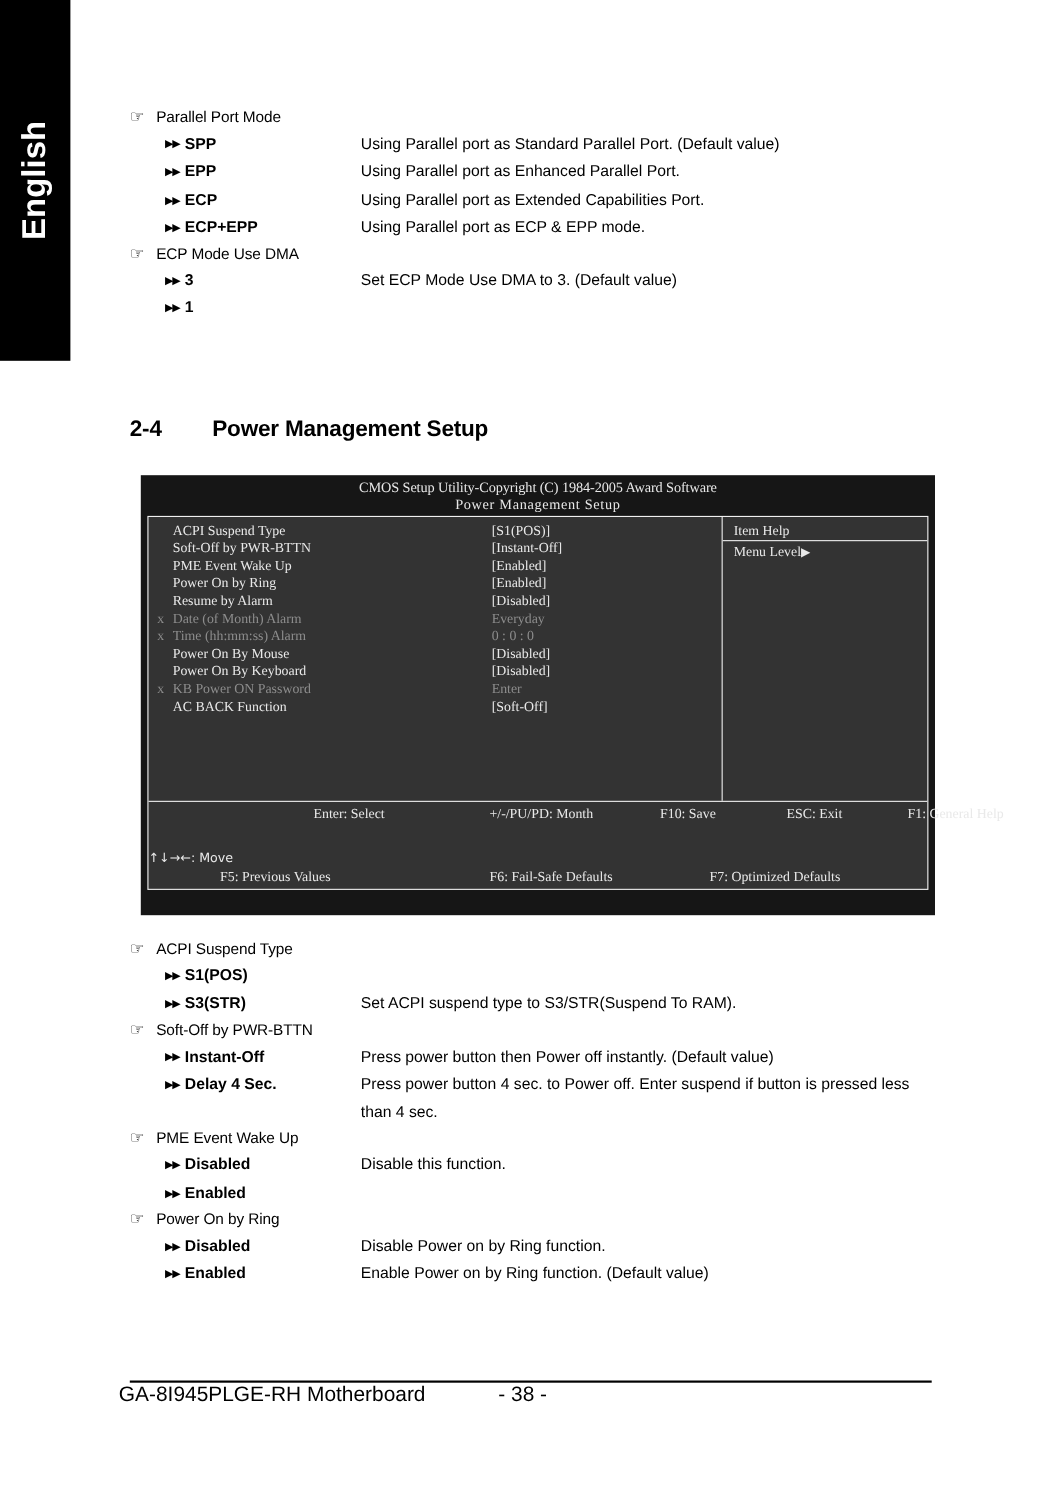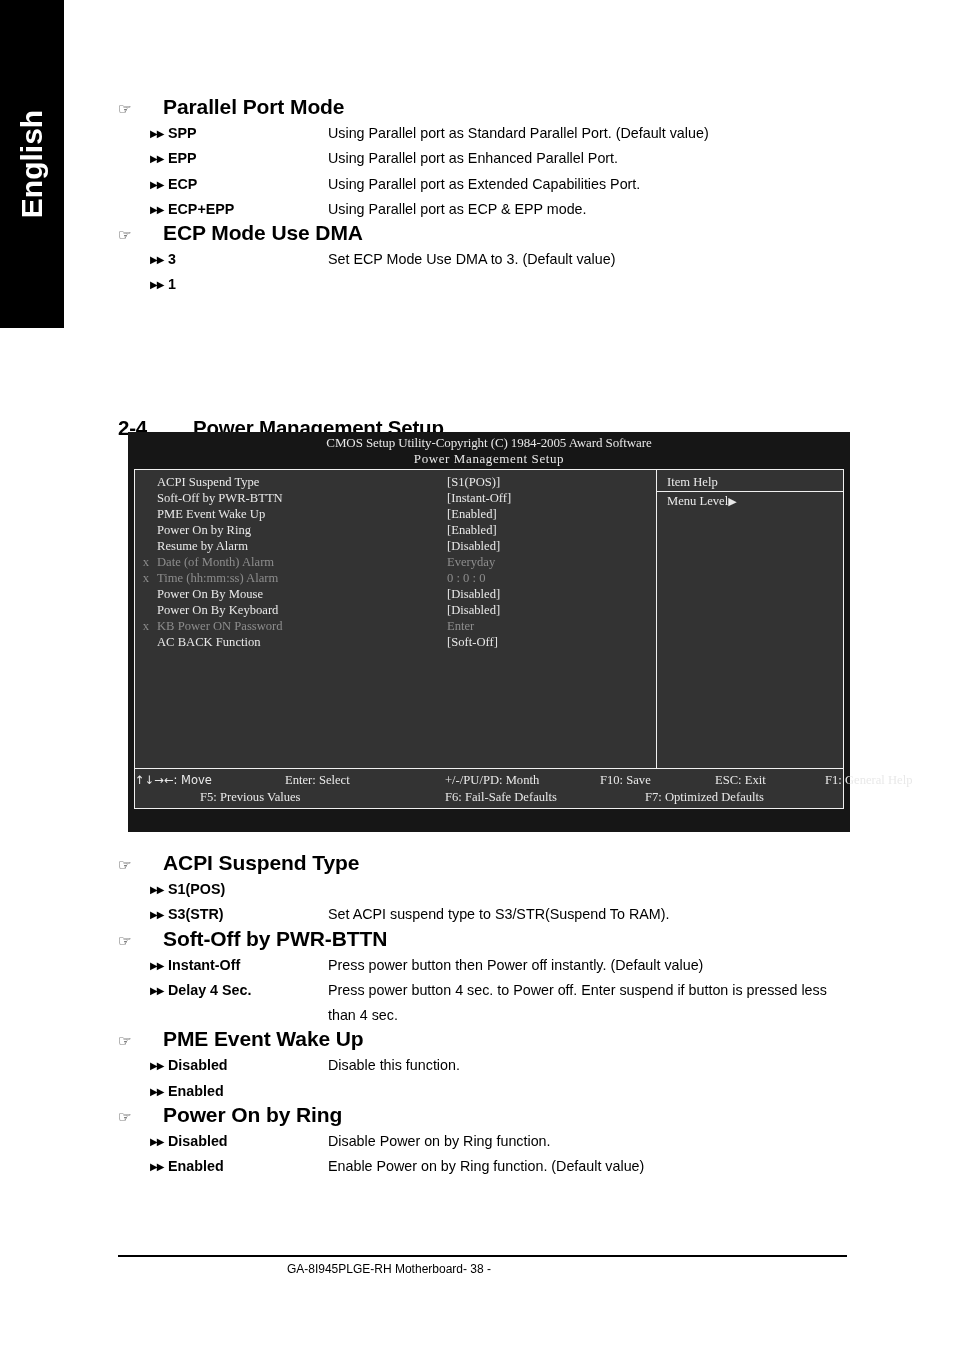--- a/index.html
+++ b/index.html
@@ -61,25 +61,24 @@
   }
   .hand-icon {
     width: 24px;
     font-size: 15px;
     line-height: 20px;
     color: #000;
     flex: none;
     font-family: "DejaVu Sans", sans-serif;
   }
   .sec-title {
-    font-size: 21px;
-    font-weight: bold;
+    font-size: 14px;
+    font-weight: normal;
     line-height: 21px;
     letter-spacing: -0.1px;
-    margin-left: 21px;
   }
   .opt-row {
     display: flex;
     align-items: flex-start;
     line-height: 25.3px;
     font-size: 14.3px;
   }
   .opt-bullet {
     flex: none;
     width: 32px;
@@ -100,21 +99,21 @@
   .opt-desc {
     flex: 1;
     font-size: 14.3px;
     line-height: 25.3px;
   }
 
   
   .chapter {
     position: absolute;
     left: 118px;
-    top: 416px;
+    top: 378px;
     display: flex;
     align-items: baseline;
     font-size: 20.5px;
     font-weight: bold;
     letter-spacing: -0.2px;
   }
   .chapter-num { width: 75px; flex: none; }
 
   
   .bios {
@@ -212,40 +211,39 @@
     flex: none;
   }
   .foot-row {
     display: flex;
     font-size: 12.6px;
     line-height: 17px;
     color: #e9e9e9;
     white-space: nowrap;
   }
   .foot-row .k { flex: none; }
-  .arrows { font-family: "DejaVu Sans", sans-serif; font-size: 11.5px; }
+  .arrows { font-family: "DejaVu Sans", sans-serif; font-size: 11.5px; margin-top: 40px; }
 
   
   .page-footer-rule {
     position: absolute;
     left: 118px;
     top: 1255px;
     width: 729px;
     height: 2px;
     background: #000000;
   }
   .page-footer {
     position: absolute;
-    left: 118px;
+    left: 108px;
     top: 1259px;
     width: 729px;
     display: flex;
-    font-size: 12px;
+    font-size: 19px;
     line-height: 20px;
-    text-align: right;
   }
   .pf-left { flex: none; width: 345px; }
   .pf-num  { flex: none; }
 </style>
 </head>
 <body>
 
 <div class="page">
 
   <div class="lang-tab">

